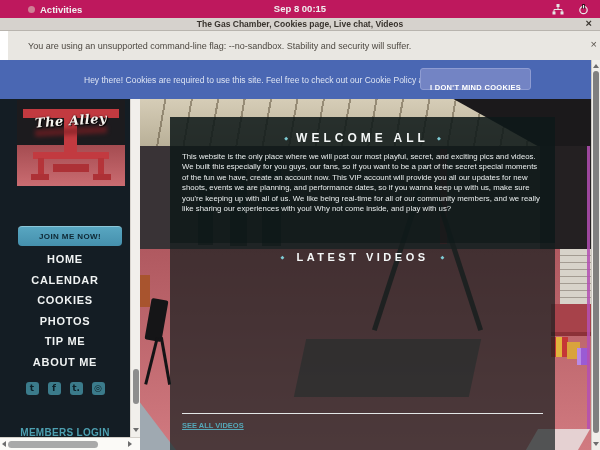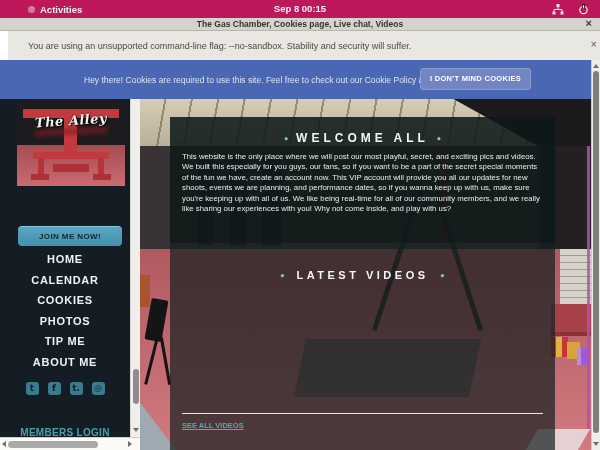--- a/index.html
+++ b/index.html
@@ -24,21 +24,21 @@
 
   
   .notifbar { position:absolute; left:0; top:31px; width:600px; height:29px;
               background:#e9e7e2; color:#4d4841; font-size:9px;
               display:flex; align-items:center; padding-left:20px;margin-left:8px; }
   .notifbar .close { position:absolute; right:11px; top:7px; font-size:11px; color:#5a554e; }
 
   
   .cookiebar { position:absolute; left:0; top:60px; width:591px; height:39px; background:#4a67b3; }
   .cookie-msg { position:absolute; left:84px; top:15px; font-size:8.5px; color:#dde4f3; }
-  .cookie-btn { position:absolute; left:420px; top:8px; height:22px; padding:0 9px;
+  .cookie-btn { position:absolute; left:420px; top:8px; height:22px; padding:9px 9px;
                 background:#7384c4; border:1px solid #8e9cd2; border-radius:3px;
                 color:#fff; font-size:7.5px; font-weight:bold; letter-spacing:.3px;
                 line-height:20px; font-family:"Liberation Sans",sans-serif; }
 
   
   .win-scroll { position:absolute; left:591px; top:60px; width:9px; height:390px;
                 background:#f0eeea; border-left:1px solid #ccc8c2; }
   .win-scroll .thumb { position:absolute; left:1px; top:11px; width:6px; height:362px;
                 background:#7f7f7f; border-radius:3px; }
   .tri { width:0; height:0; position:absolute; }
@@ -131,21 +131,21 @@
 
   
   .overlay { position:absolute; left:30px; top:18px; width:385px; height:333px;
           background:rgba(20,30,30,.70); display:flex; flex-direction:column; z-index:5; }
   .welcome { height:126px; background:rgba(11,21,22,.55); padding-top:14px; }
   .h-row { display:flex; align-items:center; justify-content:center; gap:8px; }
   .h-title { font-size:12px; font-weight:bold; letter-spacing:4px; color:#f4f7f7; }
   .orn { color:#7ecbd4; font-size:5px; line-height:1; }
   .welcome p { margin:7px 12px 0; font-size:7.8px; line-height:10.4px; color:#e9eded; }
   .videos { flex:1; display:flex; flex-direction:column; padding-bottom:20px; }
-  .videos .h-row { margin-top:26px;gap:12px; }
+  .videos .h-row { margin-top:8px;gap:12px; }
   .spacer { flex:1; }
   .vline { border-top:1px solid #e3e7e7; margin:0 12px; }
   .see-all { margin:7px 12px 0; font-size:7.5px; font-weight:bold; color:#55a8b8;
           text-decoration:underline; align-self:flex-start; cursor:pointer; }
 </style>
 </head>
 <body>
 
 <div class="topbar">
   <div class="tb-group" style="left:28px">

